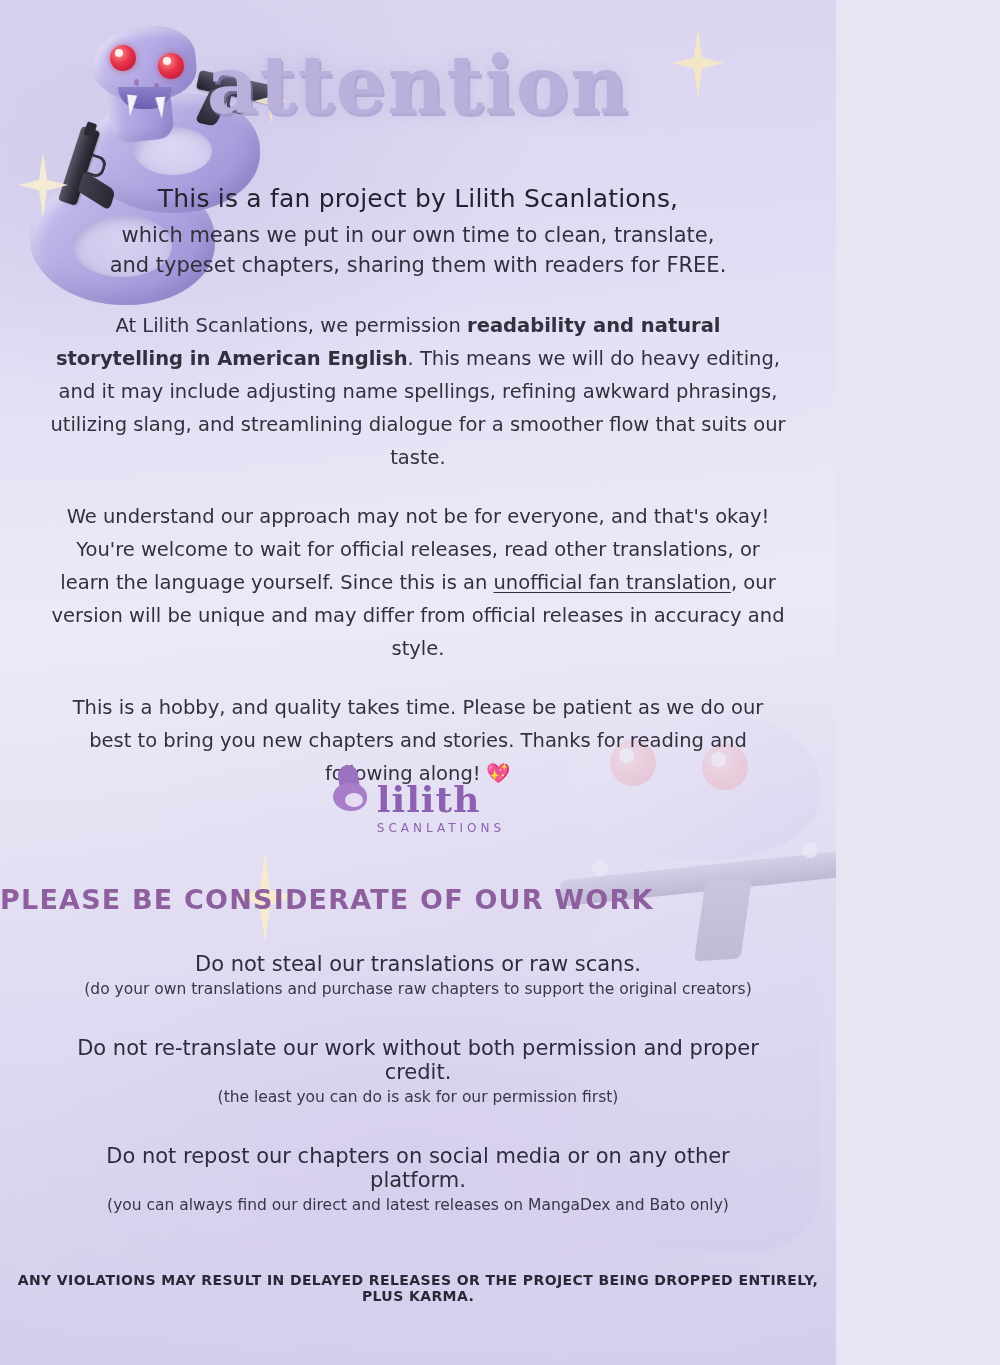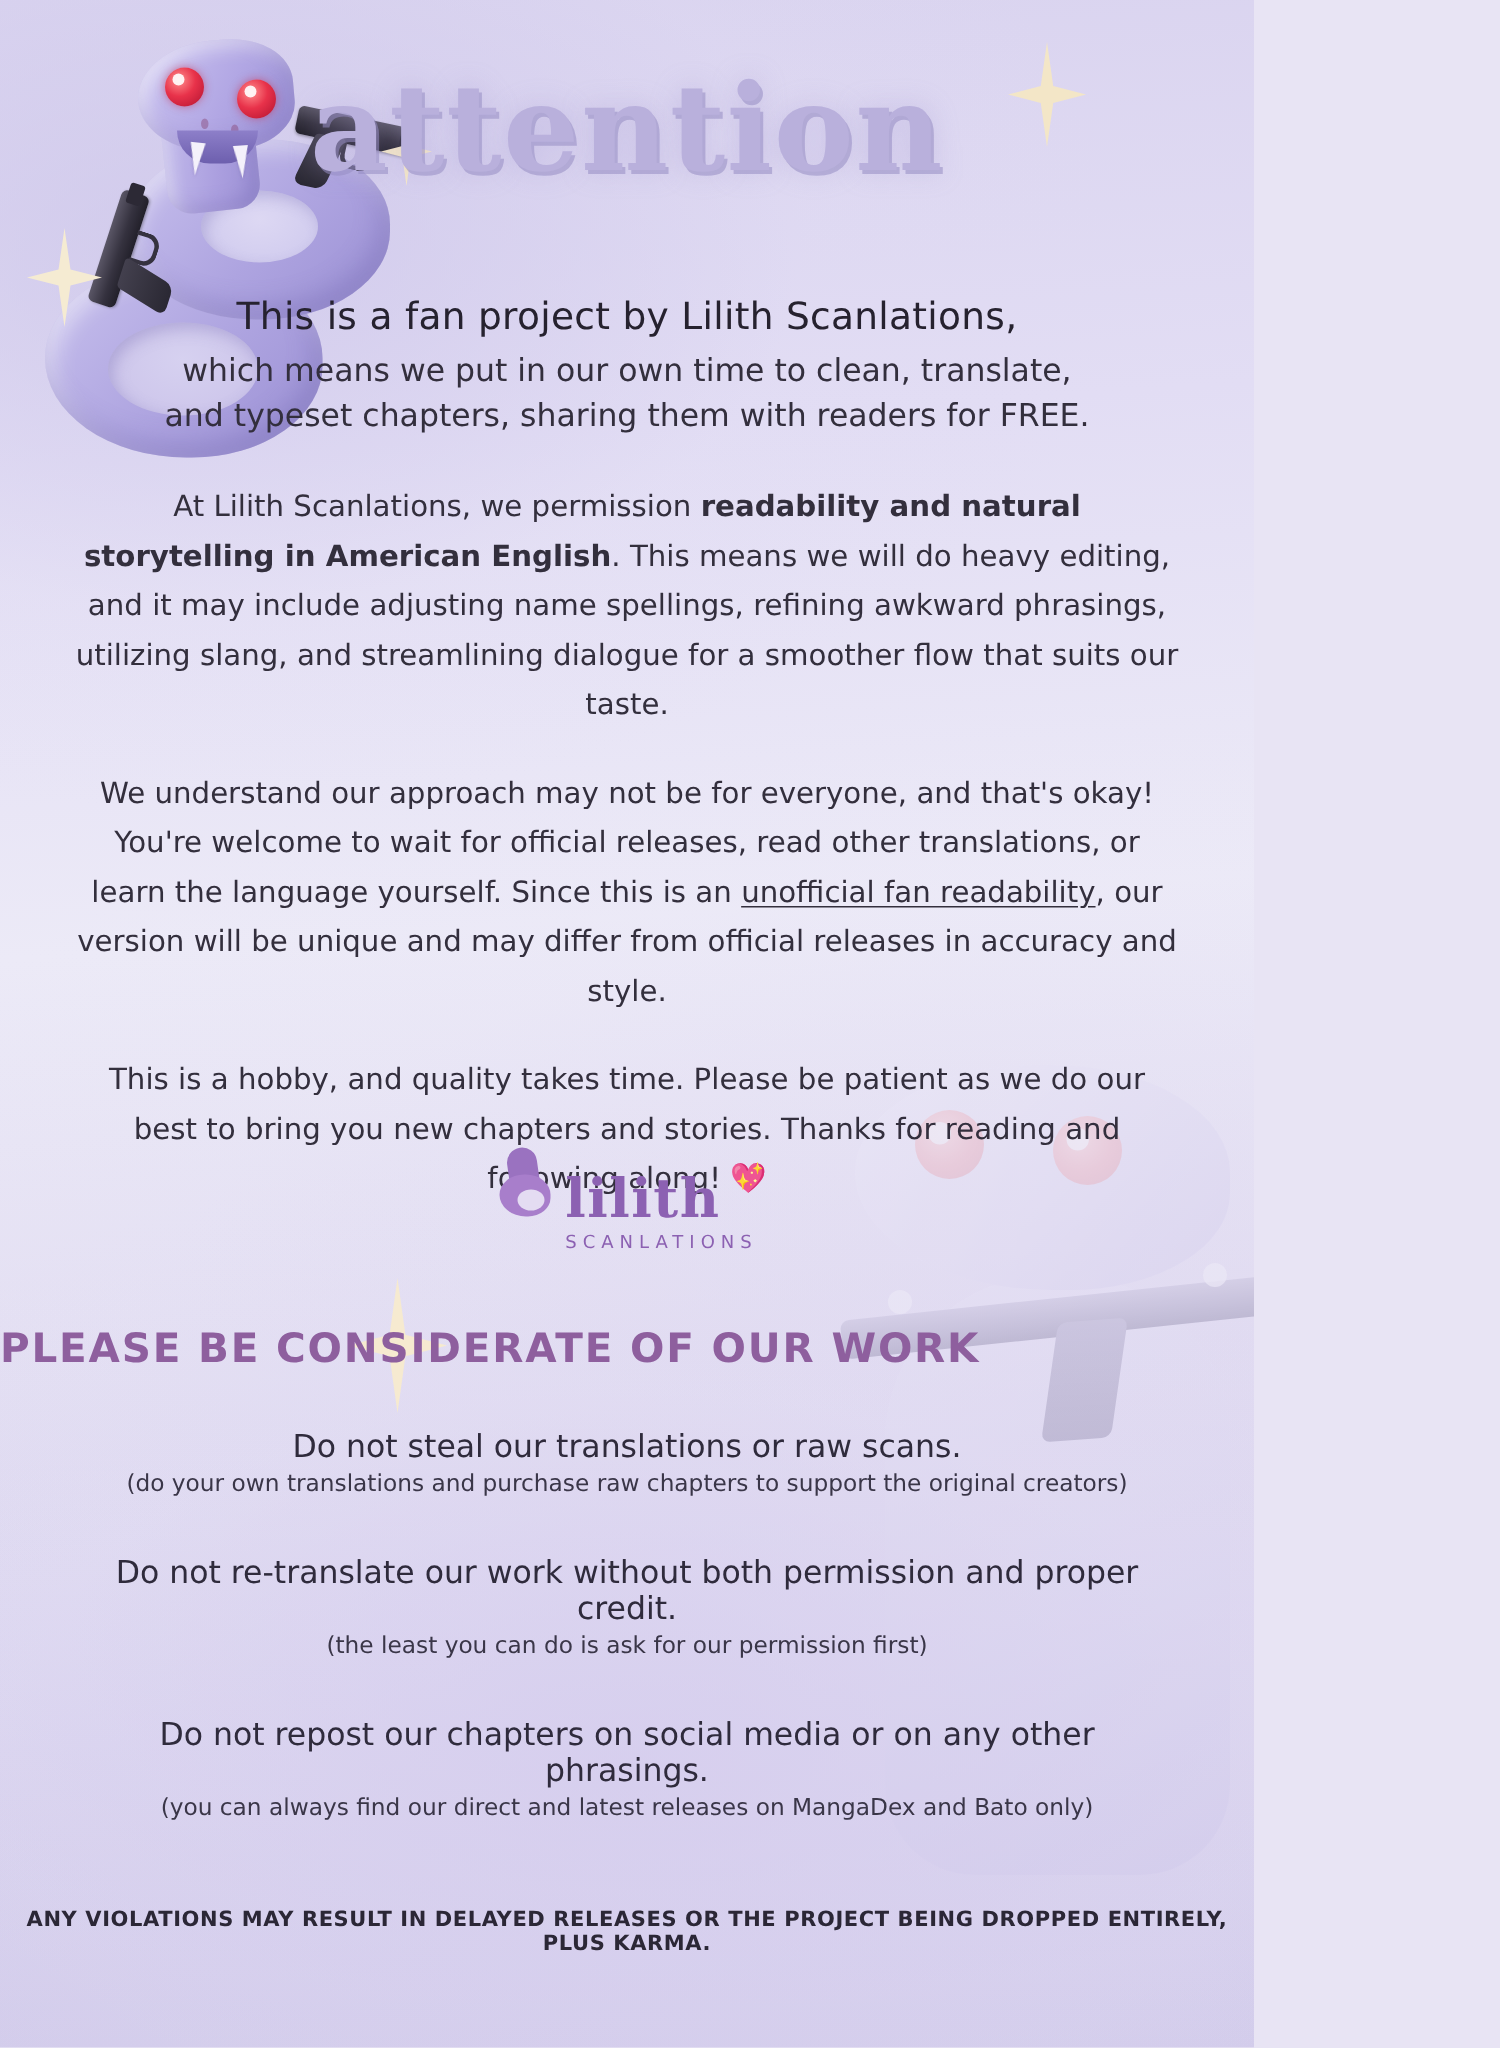--- a/index.html
+++ b/index.html
@@ -227,21 +227,21 @@
     left: 50px;
     right: 50px;
     top: 180px;
     text-align: center;
     color: #2f2b3c;
     font-family: "DejaVu Sans", sans-serif;
   }
   .lead-1 {
     font-size: 25px;
     letter-spacing: 0.2px;
-    margin: 16px 0 10px 0;
+    margin: 4px 0 10px 0;
     color: #26222f;
   }
   .lead-2, .lead-3 {
     font-size: 21px;
     margin: 0 0 6px 0;
     color: #332f3d;
   }
   .para {
     font-size: 19.5px;
     line-height: 33px;
@@ -432,21 +432,21 @@
     <p class="lead-1">This is a fan project by Lilith Scanlations,</p>
     <p class="lead-2">which means we put in our own time to clean, translate,</p>
     <p class="lead-3">and typeset chapters, sharing them with readers for FREE.</p>
 
     <div class="block-gap"></div>
 
     <p class="para"><span>At Lilith Scanlations, we permission </span><span class="bold-inline">readability and natural storytelling in American English</span><span>. This means we will do heavy editing, and it may include adjusting name spellings, refining awkward phrasings, utilizing slang, and streamlining dialogue for a smoother flow that suits our taste.</span></p>
 
     <div class="block-gap"></div>
 
-    <p class="para"><span>We understand our approach may not be for everyone, and that's okay! You're welcome to wait for official releases, read other translations, or learn the language yourself. Since this is an </span><span class="u">unofficial fan readability</span><span>, our version will be unique and may differ from official releases in accuracy and style.</span></p>
+    <p class="para"><span>We understand our approach may not be for everyone, and that's okay! You're welcome to wait for official releases, read other translations, or learn the language yourself. Since this is an </span><span class="u">unofficial fan translation</span><span>, our version will be unique and may differ from official releases in accuracy and style.</span></p>
 
     <div class="block-gap"></div>
 
     <p class="para"><span>This is a hobby, and quality takes time. Please be patient as we do our best to bring you new chapters and stories. Thanks for reading and following along!</span> <span class="heart">💖</span></p>
   </div>
 
   <div class="logo">
     <div class="logo-mark">
       <span class="m1"></span>
         <span class="m2"></span>
@@ -460,19 +460,19 @@
 
   <div class="considerate">PLEASE BE CONSIDERATE OF OUR WORK</div>
 
   <div class="rules">
     <p class="rule-main">Do not steal our translations or raw scans.</p>
     <p class="rule-sub">(do your own translations and purchase raw chapters to support the original creators)</p>
     <div class="rule-gap"></div>
     <p class="rule-main">Do not re-translate our work without both permission and proper credit.</p>
     <p class="rule-sub">(the least you can do is ask for our permission first)</p>
     <div class="rule-gap"></div>
-    <p class="rule-main">Do not repost our chapters on social media or on any other phrasings.</p>
+    <p class="rule-main">Do not repost our chapters on social media or on any other platform.</p>
     <p class="rule-sub">(you can always find our direct and latest releases on MangaDex and Bato only)</p>
   </div>
 
   <div class="footer">ANY VIOLATIONS MAY RESULT IN DELAYED RELEASES OR THE PROJECT BEING DROPPED ENTIRELY, PLUS KARMA.</div>
 
 </div>
 
 </body></html>

